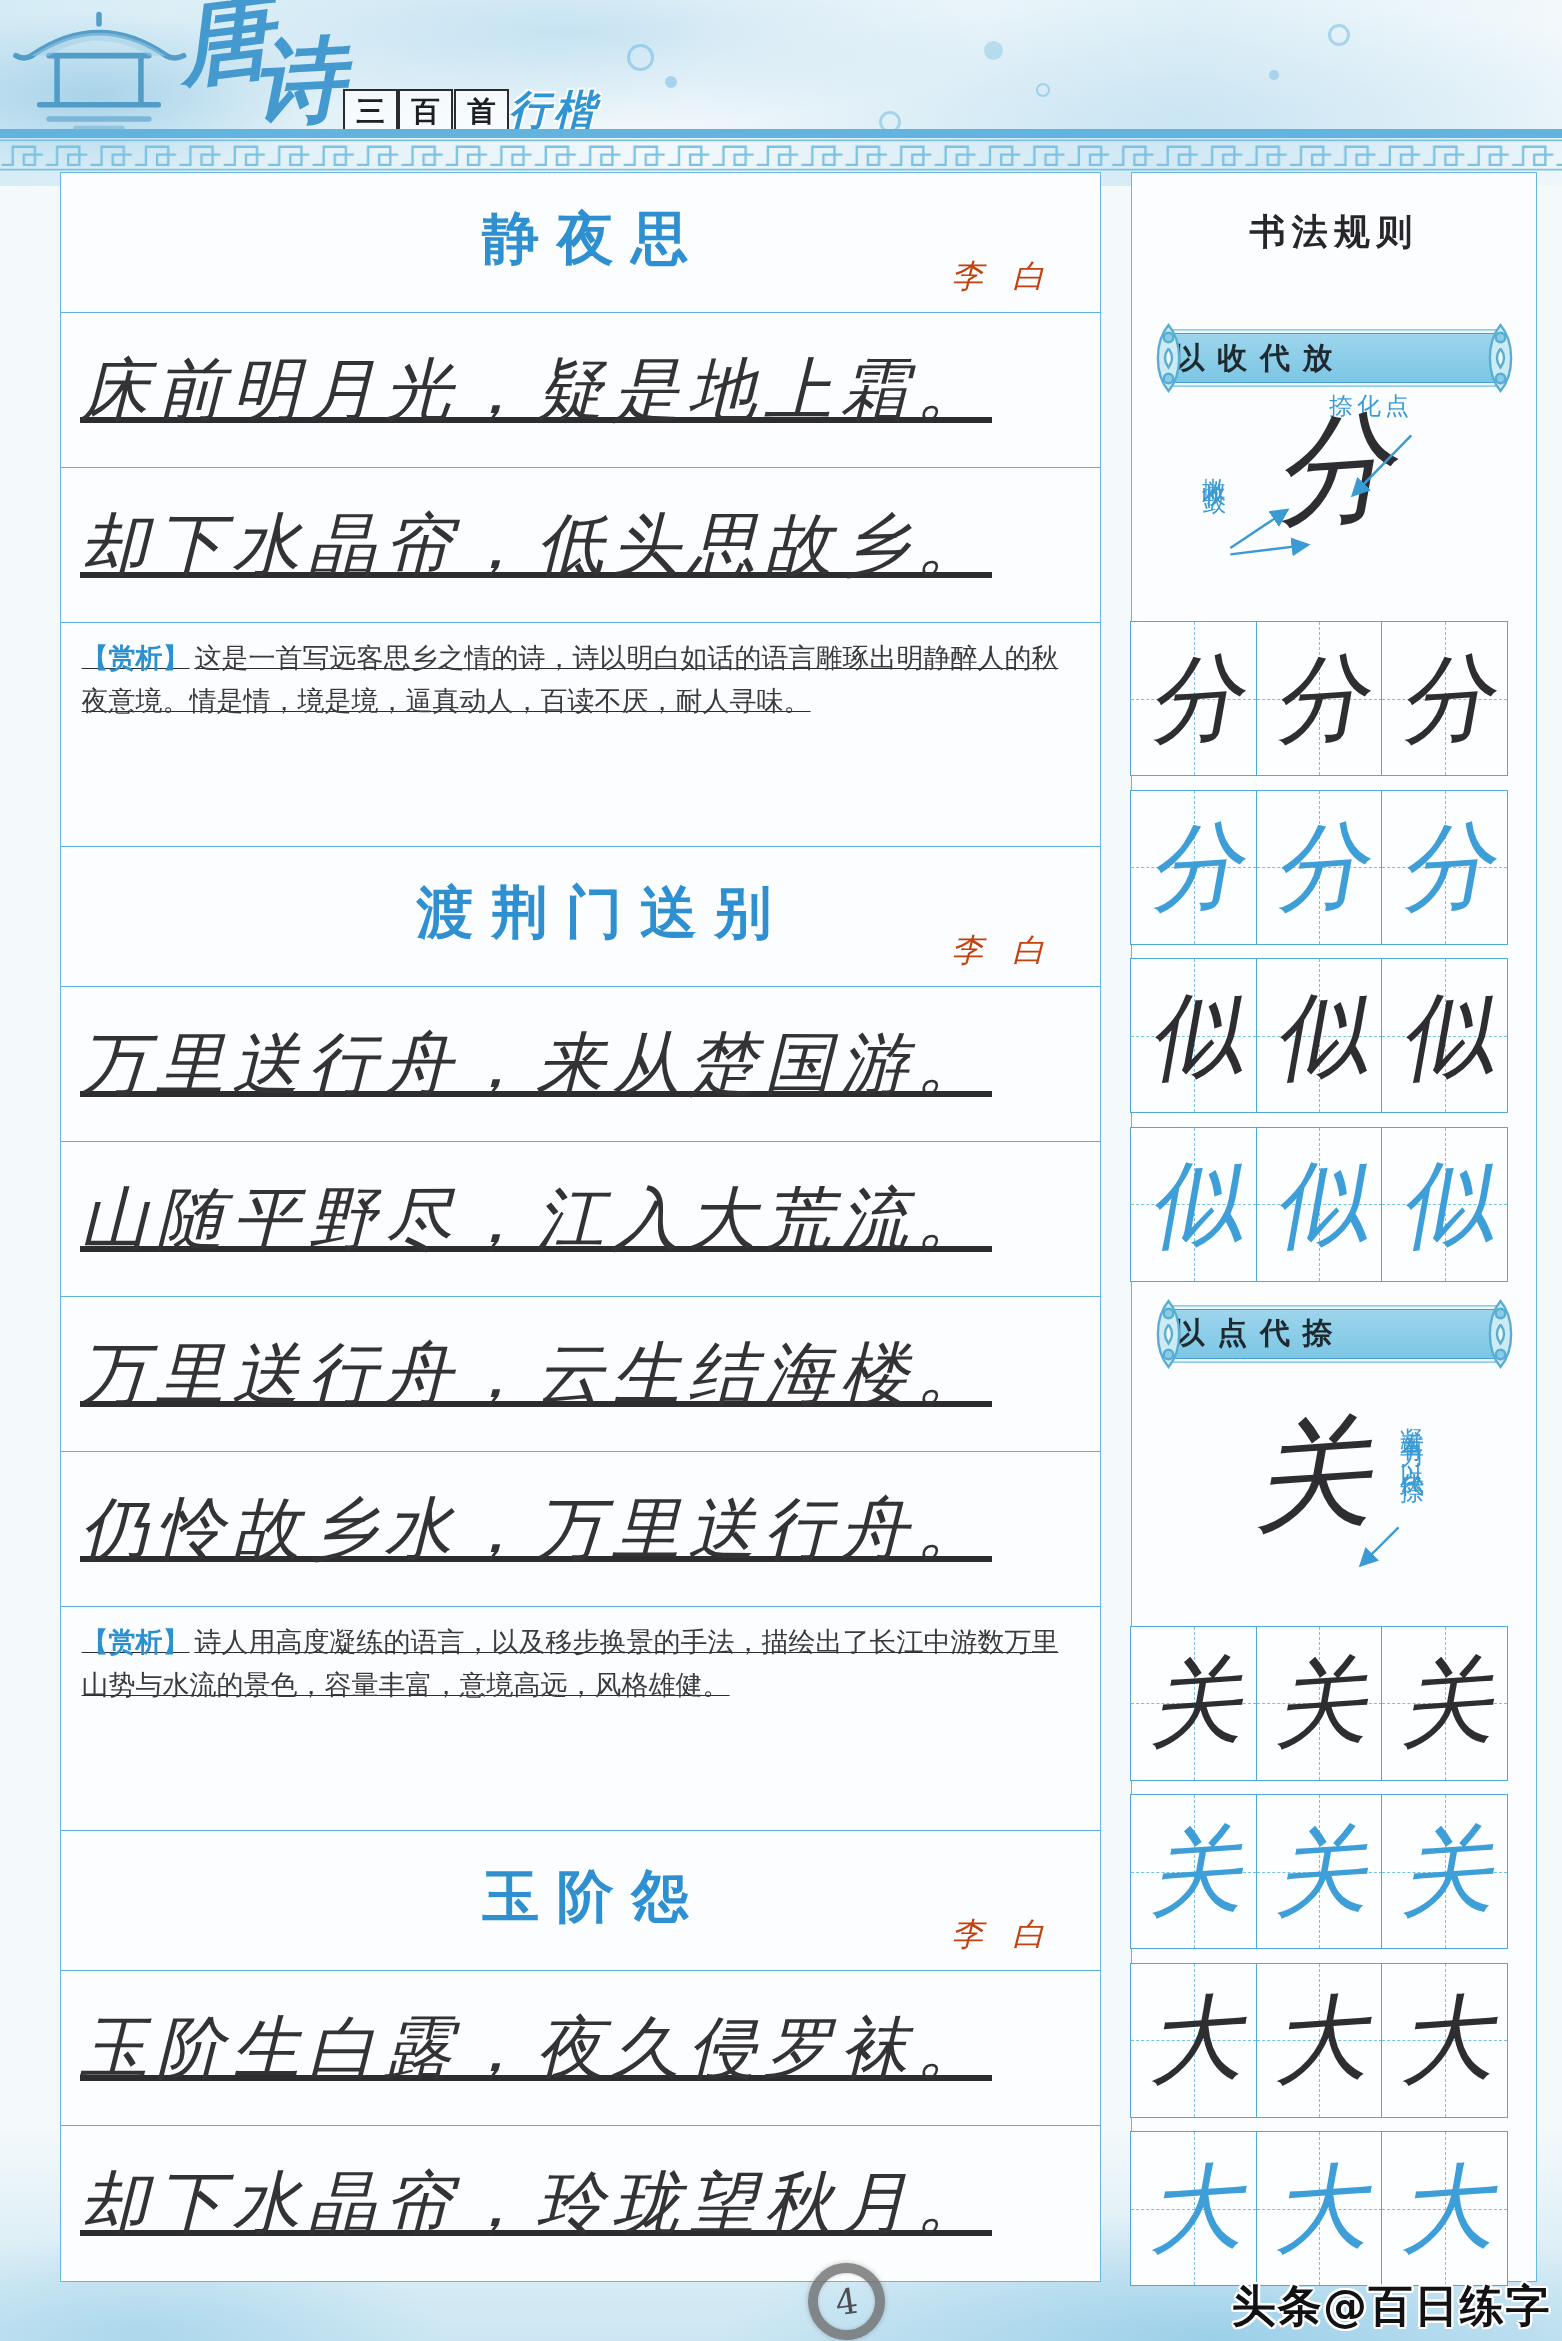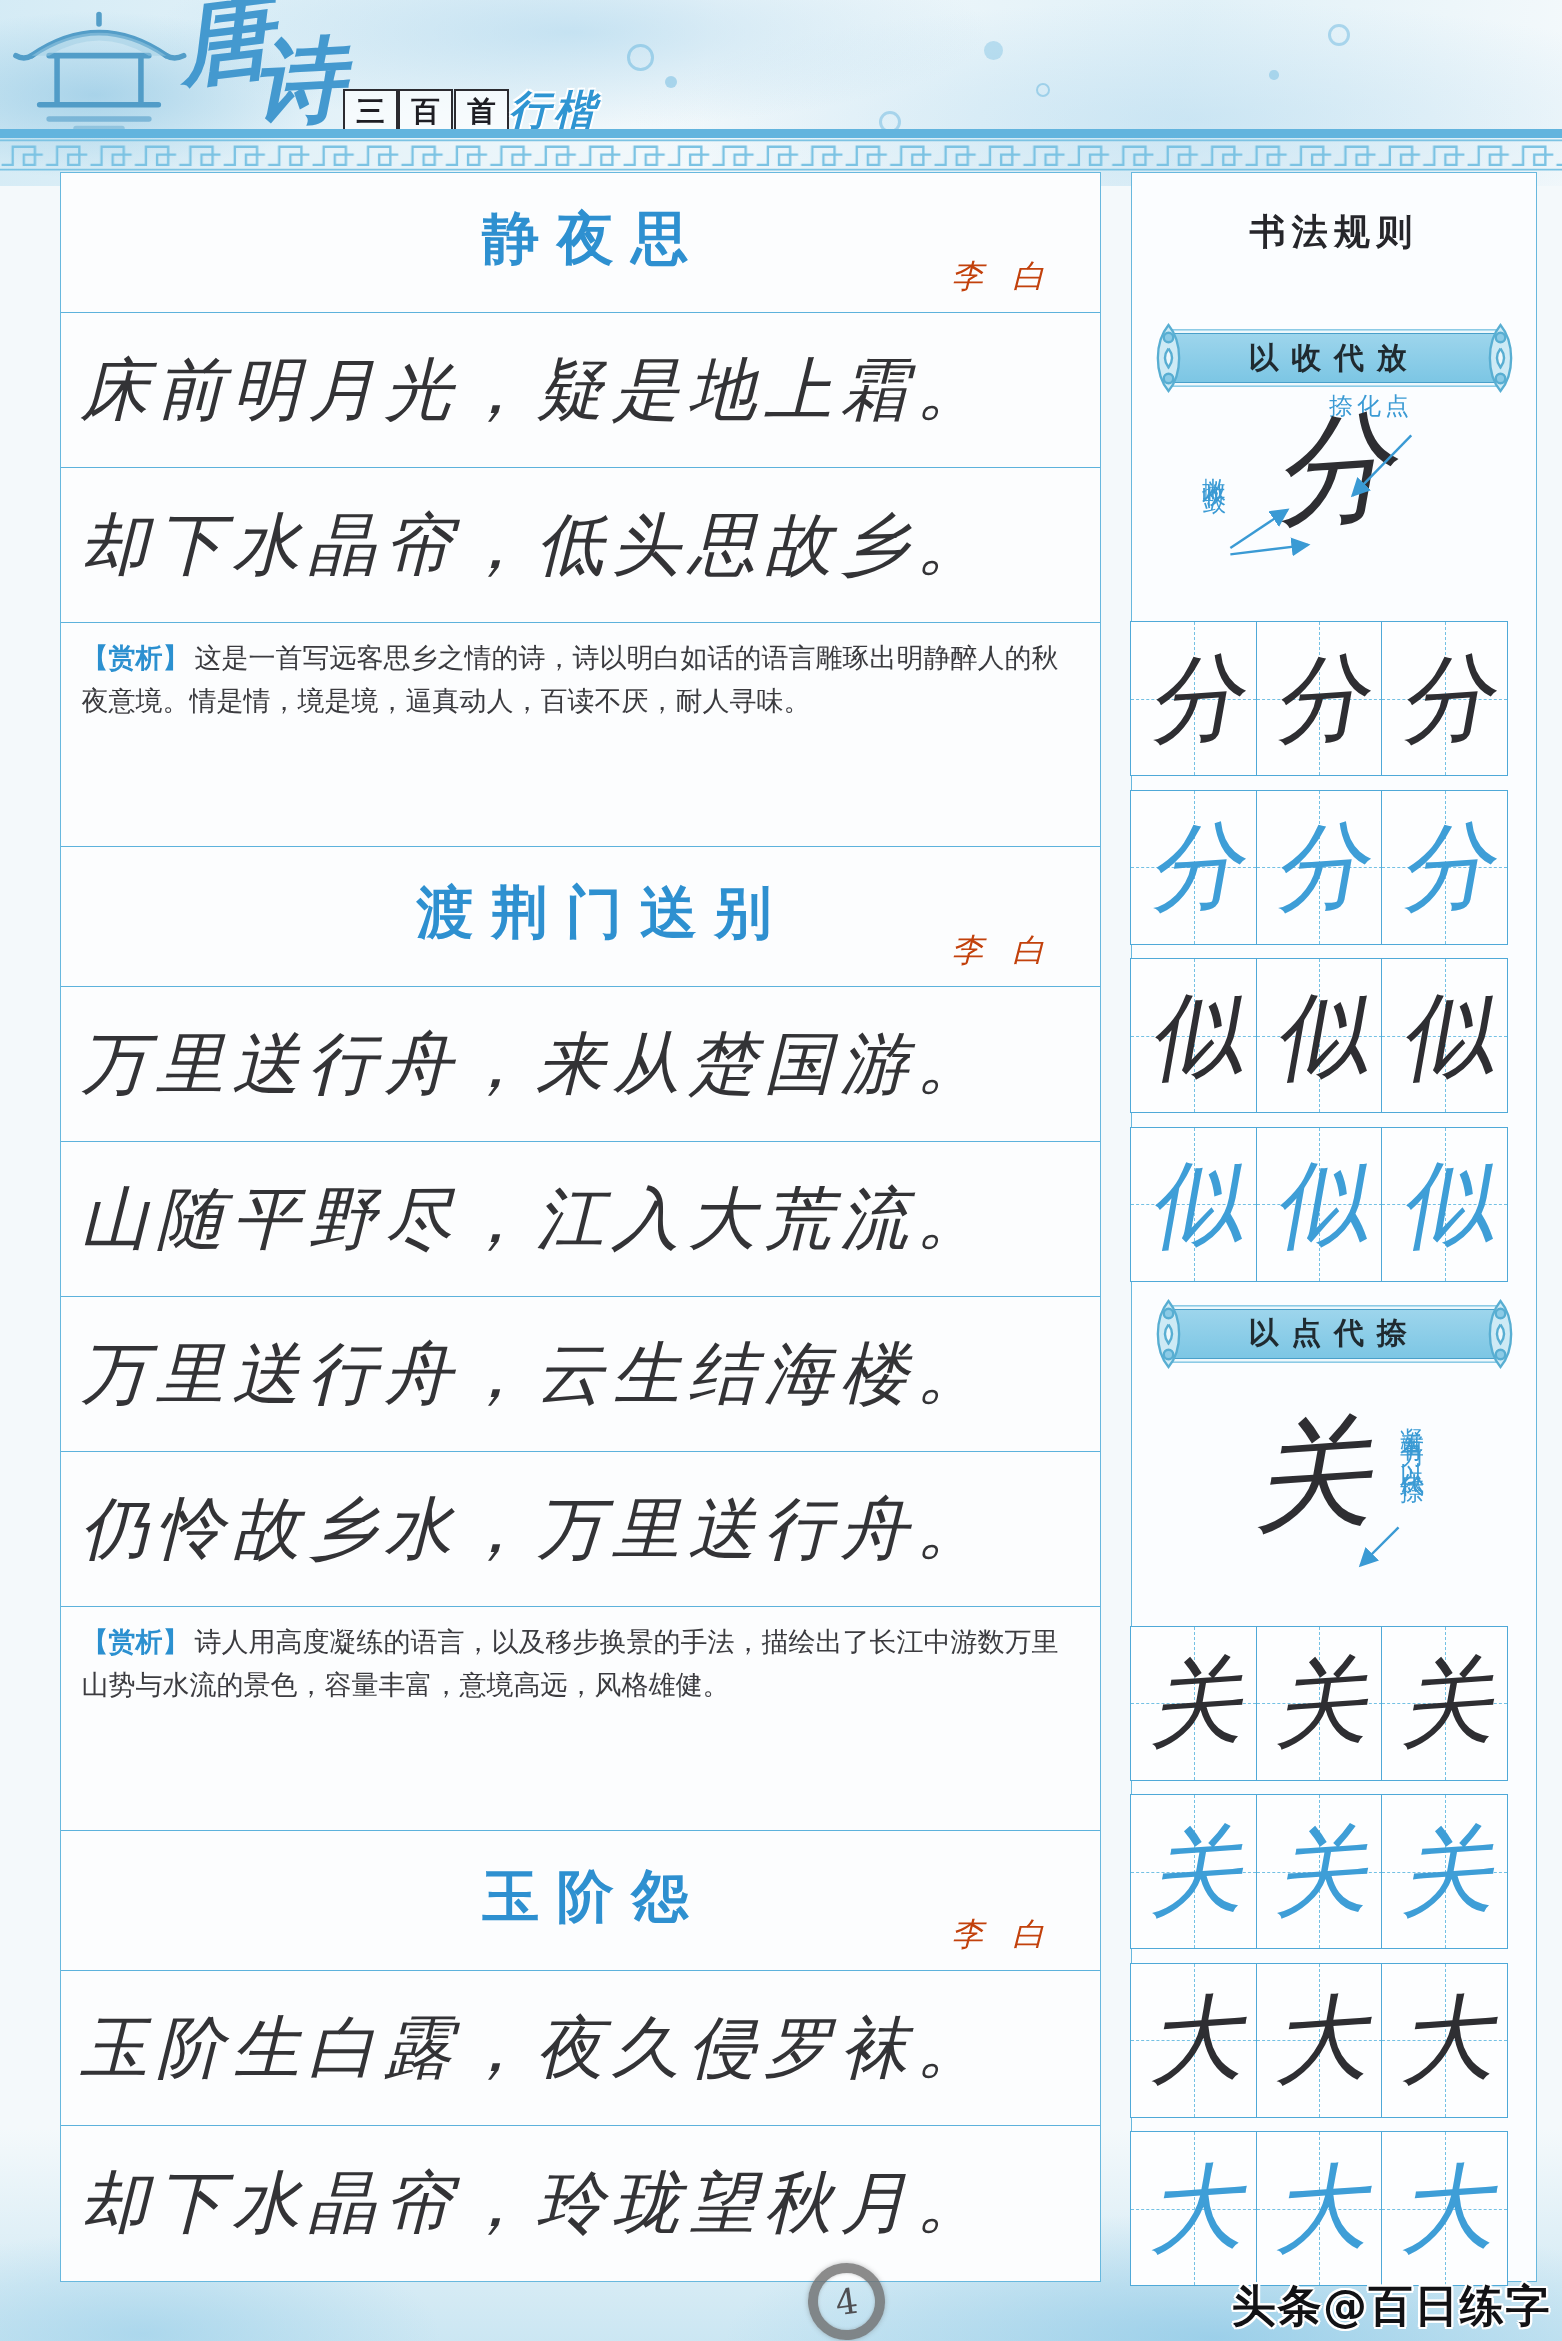--- a/index.html
+++ b/index.html
@@ -28,21 +28,21 @@
     font-style:italic;font-weight:bold;color:#4499cf;line-height:1;}
   .logo-box{position:absolute;width:51px;height:40px;border:2.4px solid #2b2b30;background:rgba(255,255,255,.65);
     display:flex;align-items:center;justify-content:center;font-size:28.6px;font-weight:bold;color:#1e1e24;}
   .logo-style{position:absolute;left:509px;top:83px;font-size:41px;font-weight:bold;color:#2f95d2;
     letter-spacing:4px;text-shadow:1.6px 1.6px 0 #fff,-1.6px -1.6px 0 #fff,1.6px -1.6px 0 #fff,-1.6px 1.6px 0 #fff;font-style:italic;}
   
   .border-strip{position:absolute;left:0;top:129px;width:1562px;height:43px;}
   .border-strip .bar{height:8.7px;background:#62b4de;}
   
   .poems-panel{position:absolute;left:60px;top:172px;width:1041px;height:2110px;
-    border:1.6px solid #68b8de;background:#fcfdfe;display:flex;flex-direction:column;box-sizing:border-box;}
+    border:1.6px solid #68b8de;background:#fcfdfe;display:flex;flex-direction:column;box-sizing:border-box;text-decoration:underline;}
   .row{border-bottom:1.6px solid #5db2dc;box-sizing:border-box;position:relative;}
   .row:last-child{border-bottom:none;}
   .row-title{height:140px;}
   .row-title .ptitle{position:absolute;left:50%;top:50%;transform:translate(-44%,-54%);
     color:#2e90d0;font-size:57px;font-weight:bold;letter-spacing:17.5px;white-space:nowrap;
     font-family:"DejaVu Sans","Liberation Sans",sans-serif;}
   .row-title .pauthor{position:absolute;right:46px;bottom:12.7px;font-size:32px;letter-spacing:9.5px;
     color:#c2410c;font-family:"DejaVu Serif","Liberation Serif",serif;font-style:italic;white-space:nowrap;}
   .row-line{height:155px;display:flex;align-items:center;padding-left:19px;}
   .row-line .ptext{font-size:68px;letter-spacing:8px;color:#333336;white-space:nowrap;
@@ -51,21 +51,21 @@
   .row-analysis .atext{font-size:27px;line-height:1.62;color:#3b3b3f;text-align:justify;}
   .alabel{color:#2b90d0;font-weight:bold;margin-right:4.8px;}
   
   .sidebar{position:absolute;left:1131px;top:172px;width:406px;height:2110px;
     border:1.6px solid #68b8de;background:#fbfdff;box-sizing:border-box;}
   .sb-title{display:block;text-align:center;margin-top:35px;font-size:36px;font-weight:bold;
     letter-spacing:6.3px;color:#26262b;}
   .banner{position:relative;width:319px;height:48px;margin:0 auto;
     background:linear-gradient(#9dd5ec,#7cc6e4);border:1.6px solid #49a0ca;
     box-shadow:0 0 0 2.4px #eef8fc,0 0 0 4px #8ccbe6;
-    display:flex;align-items:center;justify-content:center;}
+    display:flex;align-items:center;}
   .banner .btext{font-size:30px;font-weight:bold;letter-spacing:12.7px;color:#1f2a30;}
   .banner svg.orn{position:absolute;top:50%;}
   .banner svg.orn.left{left:-27px;transform:translateY(-50%);}
   .banner svg.orn.right{right:-27px;transform:translateY(-50%) scaleX(-1);}
   .banner1{margin-top:76px;}
   .banner2{margin-top:27px;}
   .example{position:relative;width:403px;}
   .example1{height:238px;}
   .example2{height:267px;}
   .bigchar{position:absolute;font-size:119px;line-height:1;color:#2e2e32;

